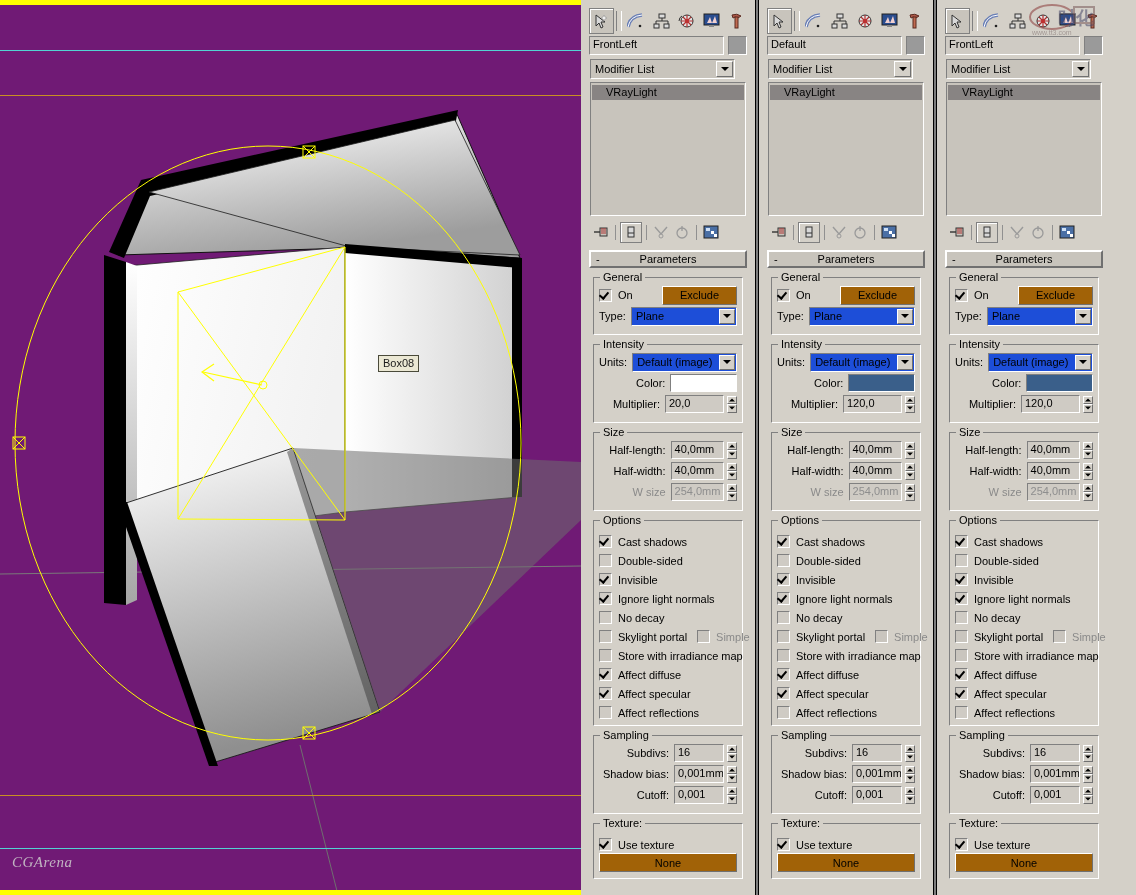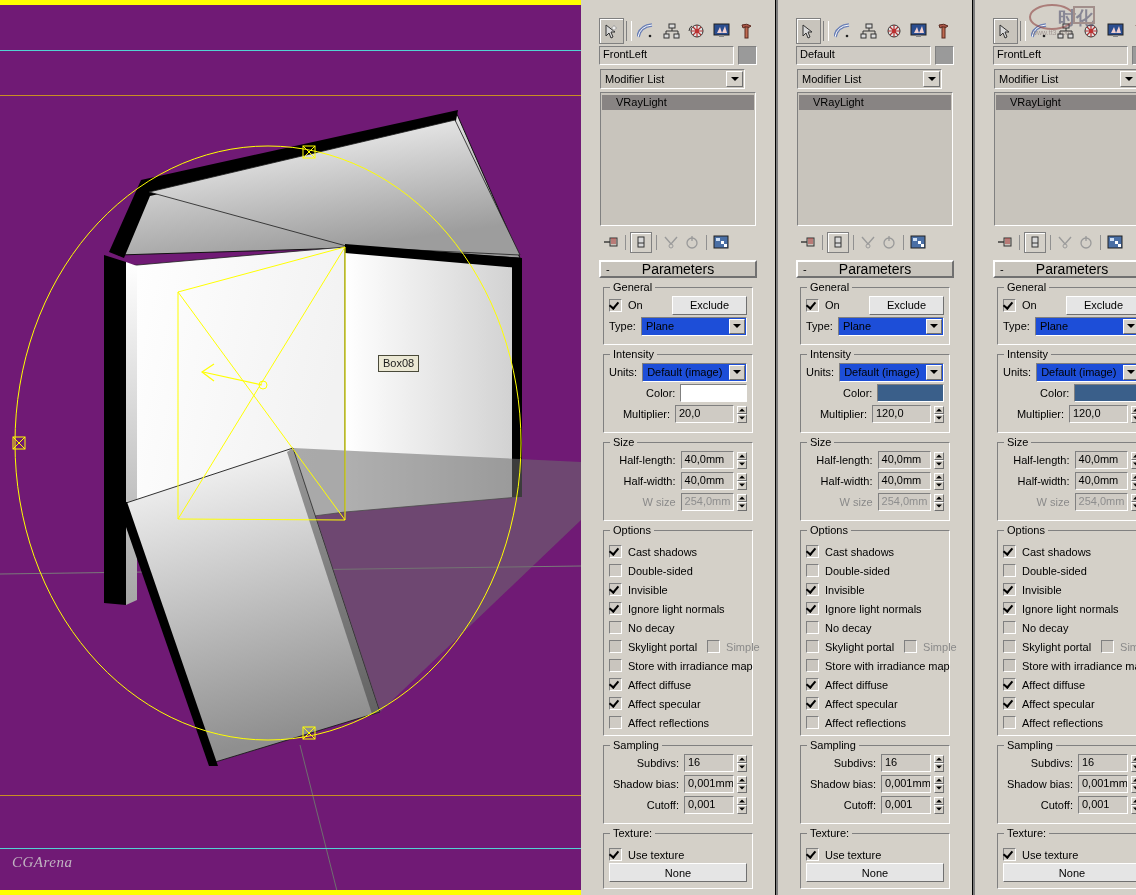--- a/index.html
+++ b/index.html
@@ -19,21 +19,21 @@
             color:#1a1a1a;font-size:11px;line-height:13px;padding:1px 4px;
             font-family:"Liberation Sans",sans-serif;}
   #cgarena{position:absolute;left:12px;bottom:24px;color:#cfcfcf;
            font-family:"Liberation Serif",serif;font-style:italic;
            font-size:15px;letter-spacing:.5px;opacity:.85;}
   #vp-svg{position:absolute;left:0;top:0;}
 
   
   #cmdpanel{position:absolute;left:581px;top:0;width:555px;height:895px;
             background:#d4d0c8;display:flex;}
-  .col{width:166px;position:relative;padding:14px;}
+  .col{width:166px;position:relative;padding:4px;}
   .colsep{width:4px;background:#000;}
   .colsep i{display:block;width:2px;height:895px;background:#7c7c7c;margin-left:1px;}
 
   
   .tb{height:28px;display:flex;align-items:center;padding:3px 2px 0 4px;gap:0px;}
   .tbi{width:26px;height:24px;display:flex;align-items:center;justify-content:center;
        background:#d4d0c8;border:1px solid transparent;}
   .tbi.sel{border:1px solid #808080;background:#c8c4bc;
            box-shadow:inset 1px 1px 0 #fff;}
   .tbsep{width:4px;height:20px;border-left:1px solid #808080;
@@ -73,21 +73,21 @@
   .stbi{width:20px;height:19px;display:flex;align-items:center;justify-content:center;}
   .stbi.boxed{border:1px solid #808080;box-shadow:inset 1px 1px 0 #fff;}
   .stbsep{width:1px;height:15px;background:#909090;margin:0 3px;}
 
   
   .rollout{margin:6px 4px 0 4px;}
   .rohead{height:14px;background:#c8c4bc;border:2px solid;
           border-color:#fff #707070 #707070 #fff;
           display:flex;align-items:center;position:relative;}
   .rohead .minus{position:absolute;left:5px;font-size:11px;line-height:10px;color:#000;}
-  .rohead .rotitle{flex:1;text-align:center;font-size:14px;color:#000;line-height:11px;}
+  .rohead .rotitle{flex:1;text-align:center;font-size:11px;color:#000;line-height:11px;}
 
   .group{border:1px solid;border-color:#808080 #fff #fff #808080;
          margin:9px 4px 0 4px;padding:8px 5px 6px 5px;position:relative;}
   .glabel{position:absolute;top:-7px;left:6px;background:#d4d0c8;
           font-size:11px;color:#000;padding:0 3px;line-height:12px;}
 
   .row{display:flex;align-items:center;height:18px;margin-bottom:3px;}
   .rowlbl{font-size:11px;color:#000;text-align:right;white-space:nowrap;}
   .rowlbl.dim{color:#8a8a8a;}
 
@@ -97,21 +97,21 @@
   .field.dim{color:#8e8e8e;}
   .spin{width:12px;height:17px;margin-left:3px;display:flex;flex-direction:column;}
   .spin b{flex:1;background:#d4d0c8;border:1px solid;
           border-color:#fff #707070 #707070 #fff;position:relative;}
   .spin b::after{content:"";position:absolute;left:50%;top:50%;
       transform:translate(-50%,-50%);border-left:3px solid transparent;
       border-right:3px solid transparent;}
   .spin b:first-child::after{border-bottom:3px solid #000;}
   .spin b:last-child::after{border-top:3px solid #000;}
 
-  .btn{height:17px;background:#e5e5e5;border:1px solid;
+  .btn{height:17px;background:#a16207;border:1px solid;
        border-color:#fff #707070 #707070 #fff;font-size:11px;color:#000;
        display:flex;align-items:center;justify-content:center;}
 
   .selcombo{height:17px;background:#1d4ed8;border:1px solid;
         border-color:#808080 #fff #fff #808080;font-size:11px;color:#000;
         display:flex;align-items:center;padding-left:4px;position:relative;}
   .selcombo .arrow{position:absolute;right:1px;top:1px;width:14px;height:13px;
         background:#d4d0c8;border:1px solid;border-color:#fff #707070 #707070 #fff;
         display:flex;align-items:center;justify-content:center;}
   .selcombo .arrow::after{content:"";border-left:4px solid transparent;

